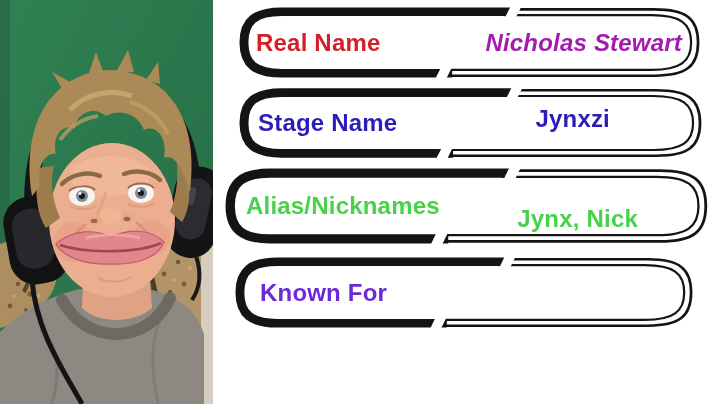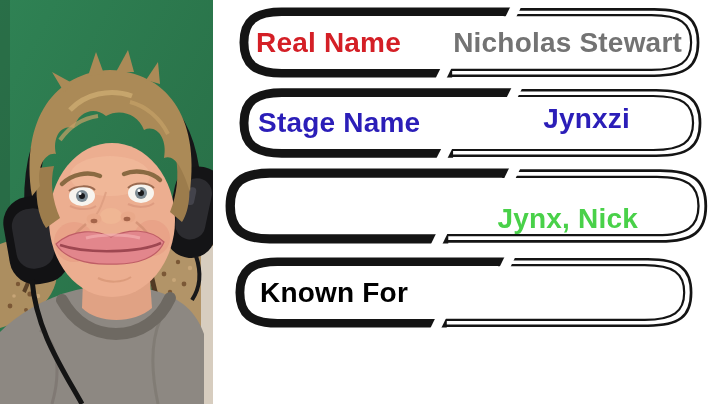--- a/index.html
+++ b/index.html
@@ -8,29 +8,29 @@
     overflow:hidden;font-family:"Liberation Sans", sans-serif;
   }
   
   #photo{position:absolute;left:0;top:0;width:213px;height:404px;}
   #photo svg{display:block;width:213px;height:404px;}
   
   .row{position:absolute;}
   .row svg.pill{position:absolute;inset:0;width:100%;height:100%;}
   .row .lbl,.row .val{
     position:absolute;top:50%;transform:translateY(-50%);
-    font-weight:bold;font-size:28px;letter-spacing:.2px;white-space:nowrap;
+    font-weight:bold;font-size:24px;letter-spacing:.2px;white-space:nowrap;
   }
   .row .val{text-align:right;}
   #row0{left:238px;top:5px;  width:466px;height:75px;}
   #row1{left:238px;top:86px; width:468px;height:74px;}
   #row2{left:224px;top:166px;width:488px;height:80px;}
   #row3{left:234px;top:255px;width:463px;height:75px;}
   #row0 .lbl{left:18px;} #row0 .val{right:22px;}
-  #row1 .lbl{left:20px;} #row1 .val{right:76px;top:44%;}
+  #row1 .lbl{left:20px;} #row1 .val{right:96px;top:44%;}
   #row2 .lbl{left:22px;} #row2 .val{right:74px;top:46%;}
   #row3 .lbl{left:26px;} #row3 .val{right:6px;}
 </style>
 </head>
 <body>
 
 <div id="stage">
 
   <div id="photo">
     <svg viewBox="0 0 213 404" preserveAspectRatio="none">
@@ -159,47 +159,48 @@
 
   <div class="row" id="row0">
     <svg class="pill" viewBox="0 0 470 78" preserveAspectRatio="none">
         <path d="M276 7 H44 C18 7 6 16 6 39 C6 62 18 71 44 71 H216" fill="none" stroke="#141414" stroke-width="9"></path>
         <path d="M268 4.5 H420 C452 4.5 464 14 464 39 C464 64 452 73.5 420 73.5 H206" fill="none" stroke="#141414" stroke-width="2.7"></path>
         <path d="M268 10.5 H417 C446 10.5 457 19 457 39 C457 59 446 67.5 417 67.5 H210" fill="none" stroke="#141414" stroke-width="2.2"></path>
         <polygon points="266,20 277,-3 288,-3 277,20" fill="#ffffff"></polygon>
         <polygon points="197,81 208,58 219,58 208,81" fill="#ffffff"></polygon>
       </svg>
     <span class="lbl" style="color: rgb(212, 31, 38);">Real Name</span>
-    <span class="val" style="color: #737373;">Nicholas Stewart</span>
+    <span class="val" style="color: #a21caf; font-style: italic;">Nicholas Stewart</span>
   </div>
   <div class="row" id="row1">
     <svg class="pill" viewBox="0 0 470 78" preserveAspectRatio="none">
         <path d="M276 7 H44 C18 7 6 16 6 39 C6 62 18 71 44 71 H216" fill="none" stroke="#141414" stroke-width="9"></path>
         <path d="M268 4.5 H420 C452 4.5 464 14 464 39 C464 64 452 73.5 420 73.5 H206" fill="none" stroke="#141414" stroke-width="2.7"></path>
         <path d="M268 10.5 H417 C446 10.5 457 19 457 39 C457 59 446 67.5 417 67.5 H210" fill="none" stroke="#141414" stroke-width="2.2"></path>
         <polygon points="266,20 277,-3 288,-3 277,20" fill="#ffffff"></polygon>
         <polygon points="197,81 208,58 219,58 208,81" fill="#ffffff"></polygon>
       </svg>
     <span class="lbl" style="color: rgb(43, 30, 184);">Stage Name</span>
     <span class="val" style="color: rgb(43, 30, 184);">Jynxzi</span>
   </div>
   <div class="row" id="row2">
     <svg class="pill" viewBox="0 0 470 78" preserveAspectRatio="none">
         <path d="M276 7 H44 C18 7 6 16 6 39 C6 62 18 71 44 71 H216" fill="none" stroke="#141414" stroke-width="9"></path>
         <path d="M268 4.5 H420 C452 4.5 464 14 464 39 C464 64 452 73.5 420 73.5 H206" fill="none" stroke="#141414" stroke-width="2.7"></path>
         <path d="M268 10.5 H417 C446 10.5 457 19 457 39 C457 59 446 67.5 417 67.5 H210" fill="none" stroke="#141414" stroke-width="2.2"></path>
         <polygon points="266,20 277,-3 288,-3 277,20" fill="#ffffff"></polygon>
         <polygon points="197,81 208,58 219,58 208,81" fill="#ffffff"></polygon>
       </svg>
+    <span class="lbl" style="color: rgb(73, 209, 73);">Alias/Nicknames</span>
     <span class="val" style="color: rgb(73, 209, 73); margin-top: 16px;">Jynx, Nick</span>
   </div>
   <div class="row" id="row3">
     <svg class="pill" viewBox="0 0 470 78" preserveAspectRatio="none">
         <path d="M276 7 H44 C18 7 6 16 6 39 C6 62 18 71 44 71 H216" fill="none" stroke="#141414" stroke-width="9"></path>
         <path d="M268 4.5 H420 C452 4.5 464 14 464 39 C464 64 452 73.5 420 73.5 H206" fill="none" stroke="#141414" stroke-width="2.7"></path>
         <path d="M268 10.5 H417 C446 10.5 457 19 457 39 C457 59 446 67.5 417 67.5 H210" fill="none" stroke="#141414" stroke-width="2.2"></path>
         <polygon points="266,20 277,-3 288,-3 277,20" fill="#ffffff"></polygon>
         <polygon points="197,81 208,58 219,58 208,81" fill="#ffffff"></polygon>
       </svg>
-    <span class="lbl" style="color: #000000;">Known For</span>
+    <span class="lbl" style="color: #6d28d9;">Known For</span>
   </div>
 
 </div>
 
 </body></html>

